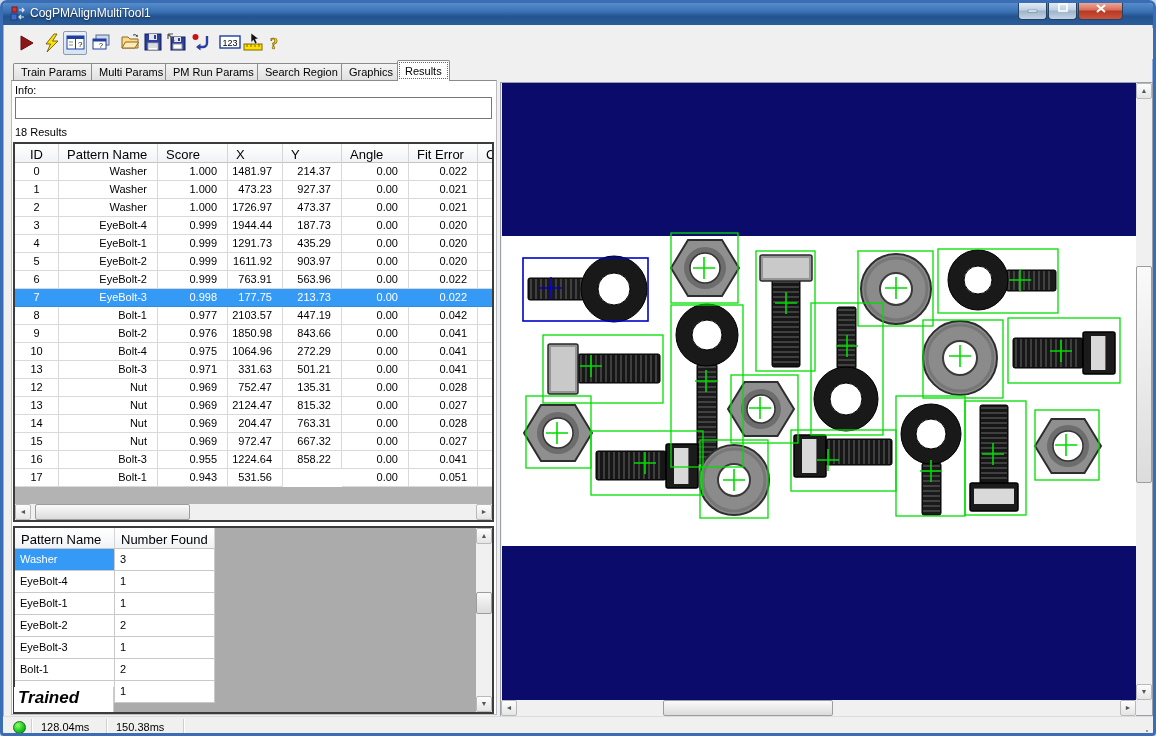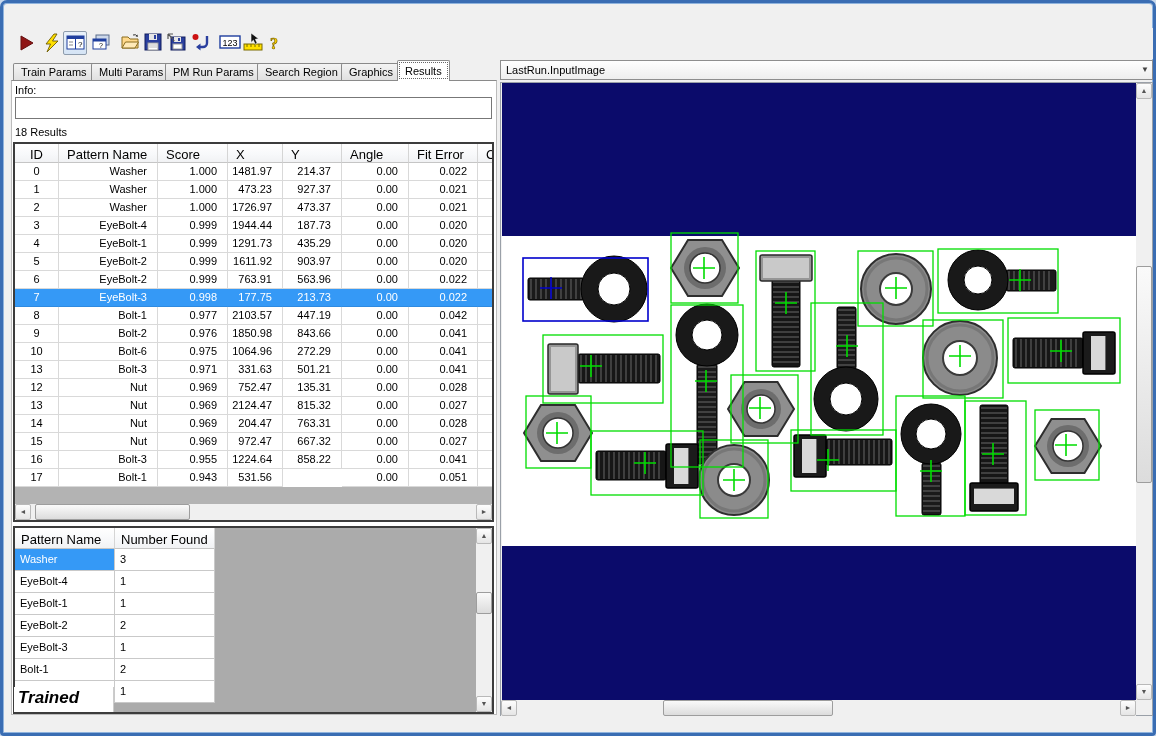--- a/index.html
+++ b/index.html
@@ -78,20 +78,39 @@
   #combo-arrow{position:absolute;right:3px;top:4px;font-size:8px;color:#444;}
   #img-area{position:absolute;left:497px;top:79px;width:653px;height:634px;background:#f0f0f0;border:1px solid #9aa0a8;}
   #img-viewport{position:absolute;left:1px;top:0px;width:634px;height:617px;background:#0b0b6b;overflow:hidden;}
   #scene{position:absolute;left:0;top:0;}
 </style>
 </head>
 <body>
 
 <div id="window">
 
+  <div id="titlebar">
+    <span id="title-icon">
+      <svg width="16" height="16">
+          <rect x="1" y="8" width="6" height="6" fill="#3a6cc8" stroke="#1d3d7a"></rect>
+          <rect x="2" y="1" width="5" height="5" fill="#cc3333" stroke="#7a1d1d"></rect>
+          <path d="M9 4 h5 M12 2 l2 2 -2 2 M14 11 h-5 M11 9 l-2 2 2 2" stroke="#dfe8f5" stroke-width="1.2" fill="none"></path>
+        </svg>
+    </span>
+    <span id="title-text">CogPMAlignMultiTool1</span>
+    <div class="winbtn" id="btn-min"><svg width="12" height="10">
+          <rect x="1" y="7" width="9" height="2" fill="#fff" stroke="#49678a" stroke-width="0.5"></rect>
+        </svg></div>
+    <div class="winbtn" id="btn-max"><svg width="12" height="11">
+          <rect x="2" y="2" width="8" height="7" fill="none" stroke="#fff" stroke-width="1.6"></rect>
+        </svg></div>
+    <div class="winbtn" id="btn-close"><svg width="14" height="11">
+          <path d="M3 2 L11 9 M11 2 L3 9" stroke="#fff" stroke-width="2"></path>
+        </svg></div>
+  </div>
 
   <div id="toolbar">
       <div class="tbtn" style="left: 8px;"><span><svg width="20" height="20">
             <path d="M4 3 L16 10 L4 17 Z" fill="#8f1616" stroke="#640e0e"></path>
           </svg></span></div>
       <div class="tbtn" style="left: 33px;"><span><svg width="20" height="20">
             <path d="M12 1 L4 11 H8.5 L5 19 L16 8 H10.5 L15 1 Z" fill="#ffdf00" stroke="#6e5c00" stroke-width="0.9"></path>
           </svg></span></div>
       <div class="tbtn pressed" style="left: 56px;"><span><svg width="20" height="18">
             <rect x="1" y="2" width="17" height="13" fill="#fff" stroke="#1f3e9e"></rect>
@@ -273,21 +292,21 @@
           <div class="r-cell num" style="left: 44px; width: 99px;">Bolt-2</div>
           <div class="r-cell num" style="left: 143px; width: 70px;">0.976</div>
           <div class="r-cell num" style="left: 213px; width: 55px;">1850.98</div>
           <div class="r-cell num" style="left: 268px; width: 59px;">843.66</div>
           <div class="r-cell num" style="left: 327px; width: 67px;">0.00</div>
           <div class="r-cell num" style="left: 394px; width: 69px;">0.041</div>
           <div class="r-cell" style="left: 463px; width: 18px;"></div>
         </div>
         <div class="r-row" style="top: 199px;">
           <div class="r-cell ctr" style="left: 0px; width: 44px;">10</div>
-          <div class="r-cell num" style="left: 44px; width: 99px;">Bolt-6</div>
+          <div class="r-cell num" style="left: 44px; width: 99px;">Bolt-4</div>
           <div class="r-cell num" style="left: 143px; width: 70px;">0.975</div>
           <div class="r-cell num" style="left: 213px; width: 55px;">1064.96</div>
           <div class="r-cell num" style="left: 268px; width: 59px;">272.29</div>
           <div class="r-cell num" style="left: 327px; width: 67px;">0.00</div>
           <div class="r-cell num" style="left: 394px; width: 69px;">0.041</div>
           <div class="r-cell" style="left: 463px; width: 18px;"></div>
         </div>
         <div class="r-row" style="top: 217px;">
           <div class="r-cell ctr" style="left: 0px; width: 44px;">13</div>
           <div class="r-cell num" style="left: 44px; width: 99px;">Bolt-3</div>
@@ -403,24 +422,20 @@
         </div>
       </div>
     <div class="sb-v" id="sum-vscroll" style="right:0;top:0;height:184px;">
       <div class="sb-btn" style="left:0;top:0;">▲</div>
       <div class="sb-thumb" style="left:0;top:64px;width:16px;height:22px;"></div>
       <div class="sb-btn" style="left:0;bottom:0;">▼</div>
     </div>
   </div>
   <div id="trained">Trained</div>
 
-  <div id="img-combo">
-    <span>LastRun.InputImage</span>
-    <span id="combo-arrow">▼</span>
-  </div>
 
   <div id="img-area">
     <div id="img-viewport">
       <svg id="scene" width="634" height="617">
           <rect x="0" y="0" width="634" height="617" fill="#0b0b6b"></rect>
           <rect x="0" y="153" width="634" height="310" fill="#ffffff"></rect>
           <g>
             <rect x="26" y="195" width="56" height="22" fill="#1a1a1a" stroke="#000" rx="2"></rect>
             <line x1="29" y1="196" x2="29" y2="216" stroke="#5c5c5c" stroke-width="1.2"></line>
             <line x1="34" y1="196" x2="34" y2="216" stroke="#5c5c5c" stroke-width="1.2"></line>
@@ -706,14 +721,31 @@
       <div class="sb-thumb" style="left:0;top:183px;width:16px;height:217px;"></div>
       <div class="sb-btn" style="left:0;bottom:0;">▼</div>
     </div>
     <div class="sb-h" style="left:0;top:617px;width:635px;">
       <div class="sb-btn" style="left:0;top:0;">◄</div>
       <div class="sb-thumb" style="left:162px;top:0;width:170px;height:16px;"></div>
       <div class="sb-btn" style="right:0;top:0;">►</div>
     </div>
   </div>
 
+  <div id="statusbar">
+    <div id="status-dot"></div>
+    <div class="status-sep" style="left:28px;"></div>
+    <div class="status-time" style="left:38px;">128.04ms</div>
+    <div class="status-sep" style="left:103px;"></div>
+    <div class="status-time" style="left:113px;">150.38ms</div>
+    <div class="status-sep" style="left:180px;"></div>
+    <div id="grip">
+      <svg width="10" height="10">
+          <g fill="#9a9a9a">
+            <rect x="7" y="7" width="2" height="2"></rect>
+            <rect x="7" y="3" width="2" height="2"></rect>
+            <rect x="3" y="7" width="2" height="2"></rect>
+          </g>
+        </svg>
+    </div>
+  </div>
 
 </div>
 
 </body></html>

